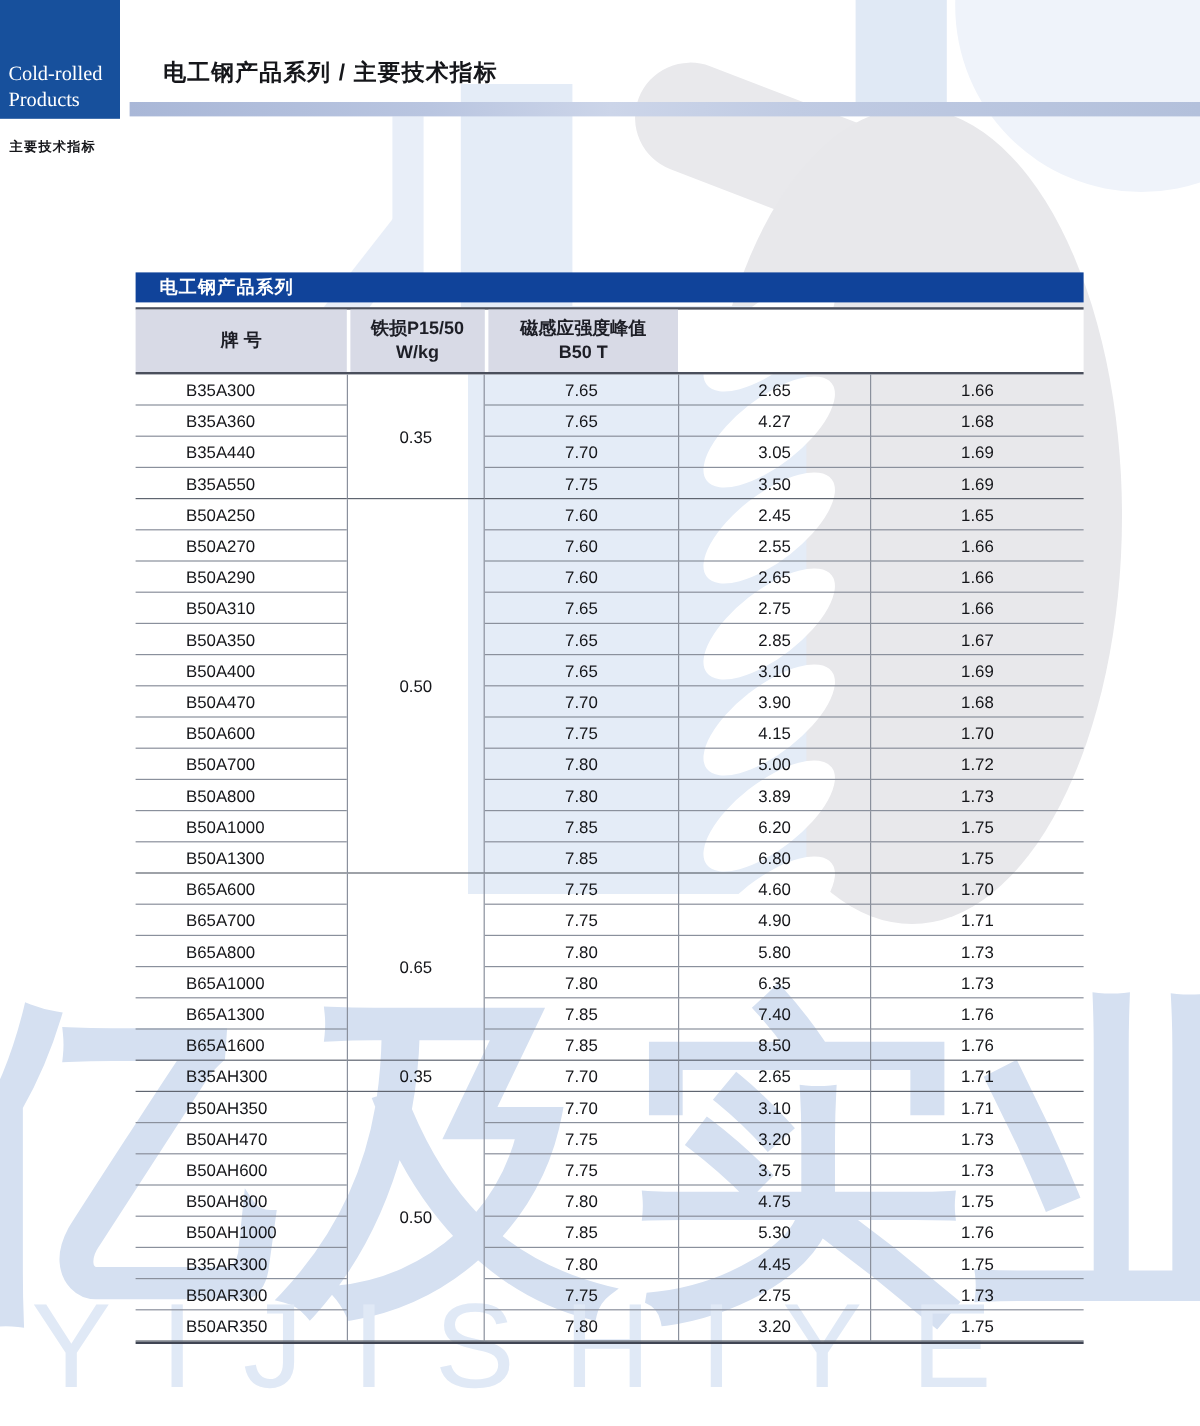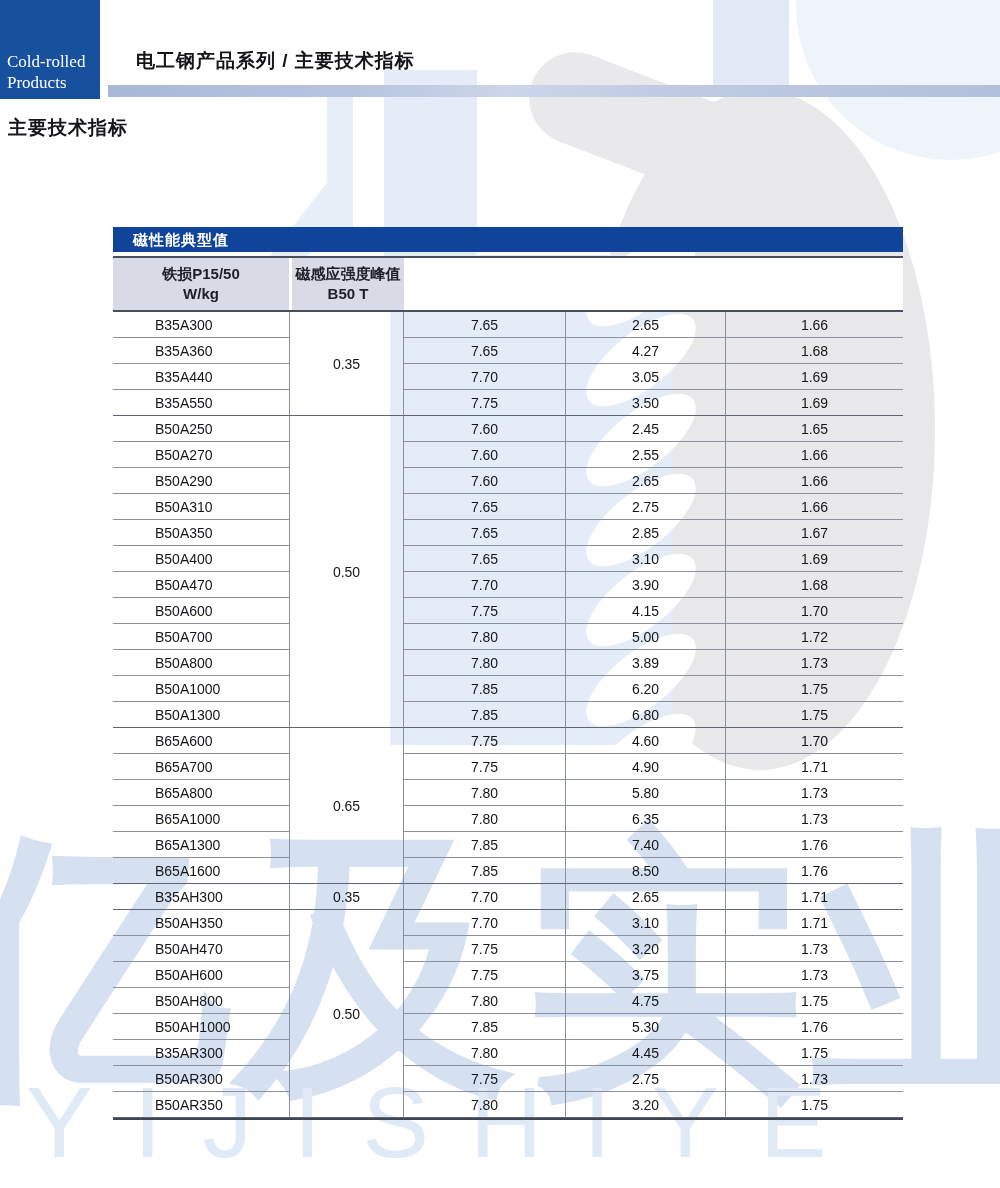--- a/index.html
+++ b/index.html
@@ -22,21 +22,21 @@
   .wm-en{position:absolute;left:26px;top:1072px;font-size:100px;font-weight:400;line-height:1;
          letter-spacing:41px;white-space:nowrap;color:#e0e9f6;z-index:1;}
 
   
   .corner-box{position:absolute;left:0;top:0;width:100px;height:99px;background:#17509c;z-index:3;
               color:#ffffff;font-family:"Liberation Serif","DejaVu Serif",serif;font-size:17px;
               display:flex;flex-direction:column;justify-content:flex-end;padding:0 0 6px 7px;box-sizing:border-box;line-height:1.2;}
   .page-title{position:absolute;left:108px;top:48px;font-size:19px;font-weight:bold;z-index:3;letter-spacing:1px;margin-left:28px;}
   .header-band{position:absolute;left:108px;top:85px;width:892px;height:12px;z-index:2;
                background:linear-gradient(90deg,#a9b7d7 0%,#b9c5e0 28%,#ccd5e9 45%,#c0cbe3 62%,#b3c0db 100%);}
-  .section-label{position:absolute;left:8px;top:115px;font-size:19px;font-weight:bold;z-index:3;letter-spacing:1px;}
+  .section-label{position:absolute;left:8px;top:115px;font-size:11px;font-weight:bold;z-index:3;letter-spacing:1px;}
 
   
   .table-wrap{position:absolute;left:113px;top:227px;width:790px;z-index:2;}
   .table-title{height:25px;line-height:25px;background:#10439a;color:#ffffff;font-size:15px;
                font-weight:bold;padding-left:20px;letter-spacing:1px;}
   .thead{margin-top:4px;display:grid;grid-template-columns:176px 115px 161px 160px 178px;
          border-top:2px solid #4a4f5c;border-bottom:2px solid #4a4f5c;background:#ffffff;}
   .hcell{background:#d8dae6;min-height:52px;display:flex;flex-direction:column;justify-content:center;
          align-items:center;text-align:center;font-size:15px;font-weight:bold;line-height:1.35;color:#1d1e26;}
   .hcell + .hcell{margin-left:3px;}
@@ -78,22 +78,25 @@
 
 <div class="corner-box">
   <div>Cold-rolled</div>
   <div>Products</div>
 </div>
 <div class="page-title">电工钢产品系列 / 主要技术指标</div>
 <div class="header-band"></div>
 <div class="section-label">主要技术指标</div>
 
 <div class="table-wrap">
-  <div class="table-title">磁性能典型值</div>
+  <div class="table-title">电工钢产品系列</div>
   <div class="thead">
+      <div class="hcell">
+        <div>牌 号</div>
+      </div>
       <div class="hcell">
         <div>铁损P15/50</div>
         <div>W/kg</div>
       </div>
       <div class="hcell">
         <div>磁感应强度峰值</div>
         <div>B50 T</div>
       </div>
     </div>
   <div class="tbody">

